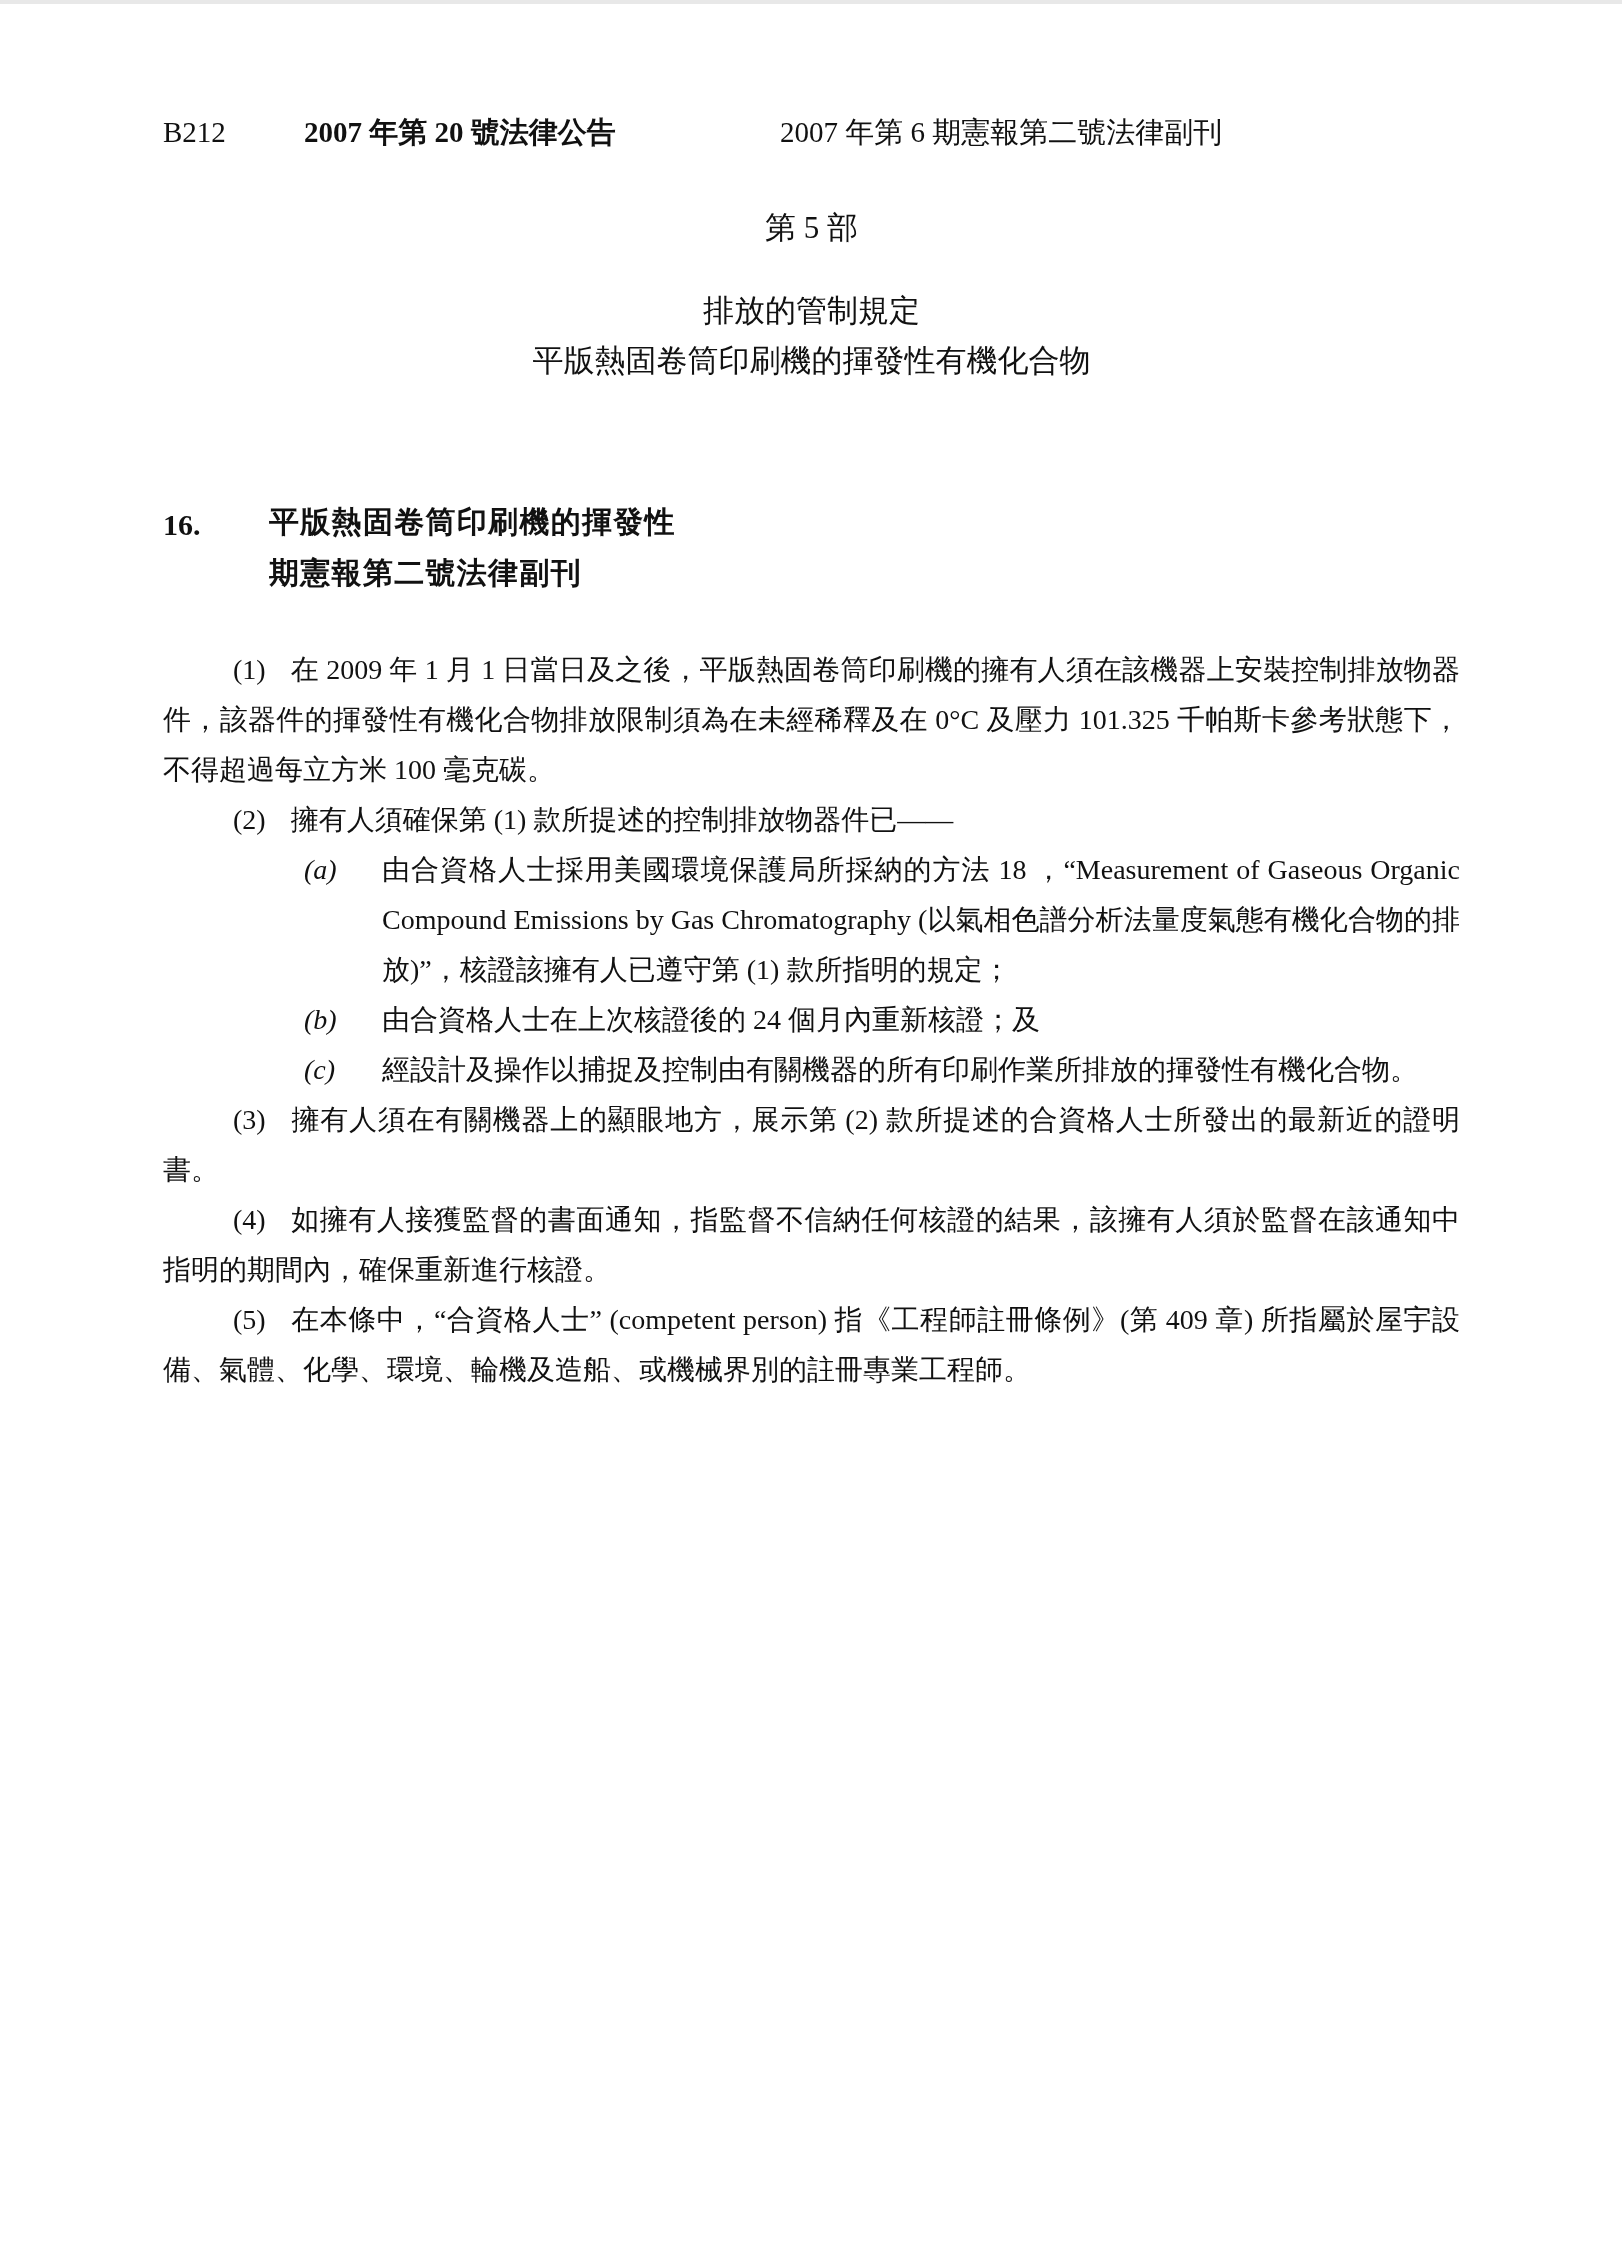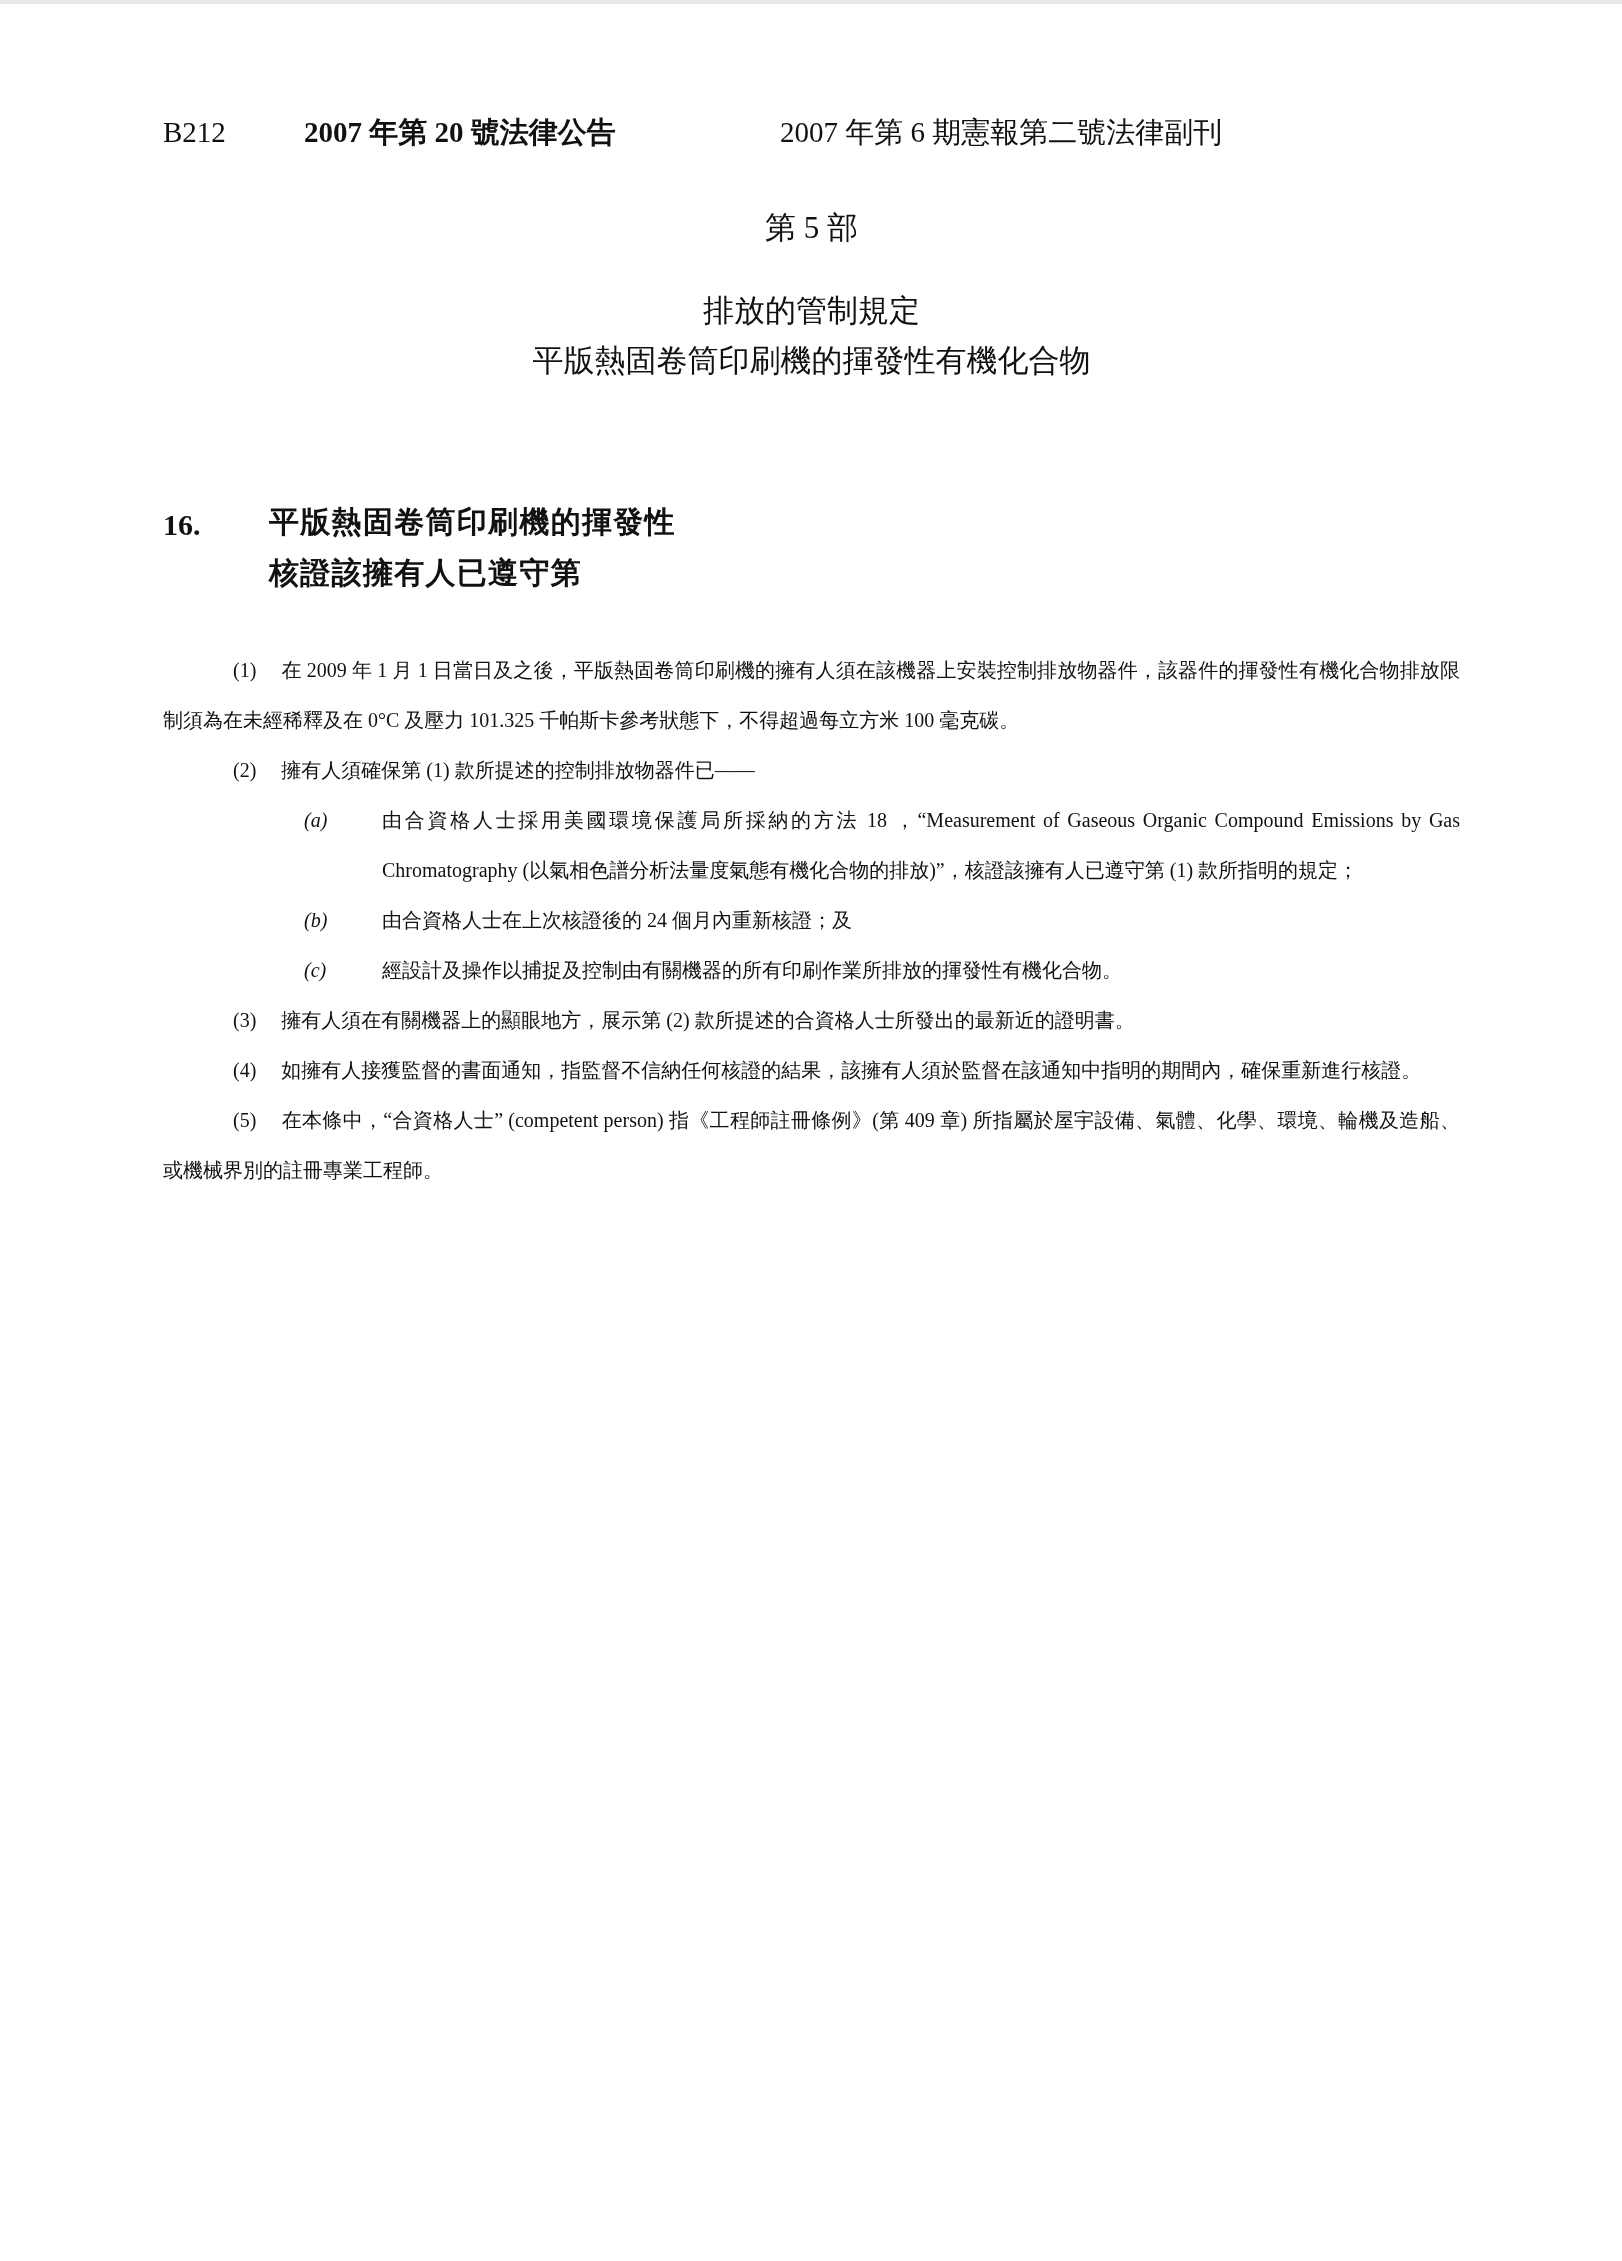--- a/index.html
+++ b/index.html
@@ -46,21 +46,21 @@
     width: 70px;
     flex: 0 0 70px;
     font-family: "Liberation Serif", "DejaVu Serif", serif;
   }
   .sec-title {
     font-family: Liberation Mono, monospace;
     letter-spacing: 1.3px;
   }
 
   
-  .body-text { margin-top: 44px; font-size: 20px; line-height: 50px; }
+  .body-text { margin-top: 44px; font-size: 28px; line-height: 50px; }
 
   .para {
     text-align: justify;
     text-indent: 70px;
   }
   .pmark-gap { display: inline-block; width: 25px; }
 
   .subitems { padding-left: 141px; }
   .subitem  { display: flex; }
   .si-mark  {
@@ -86,21 +86,21 @@
     <div class="part-title">
       <div>排放的管制規定</div>
       <div>平版熱固卷筒印刷機的揮發性有機化合物</div>
     </div>
   </div>
 
   <div class="section-heading">
     <div class="sec-num">16.</div>
     <div class="sec-title">
       <div>平版熱固卷筒印刷機的揮發性</div>
-      <div>核證該擁有人已遵守第</div>
+      <div>期憲報第二號法律副刊</div>
     </div>
   </div>
 
   <div class="body-text">
 
     <p class="para"><span>(1)</span><span class="pmark-gap"></span><span>在 2009 年 1 月 1 日當日及之後，平版熱固卷筒印刷機的擁有人須在該機器上安裝控制排放物器件，該器件的揮發性有機化合物排放限制須為在未經稀釋及在 0°C 及壓力 101.325 千帕斯卡參考狀態下，不得超過每立方米 100 毫克碳。</span></p>
 
     <p class="para"><span>(2)</span><span class="pmark-gap"></span><span>擁有人須確保第 (1) 款所提述的控制排放物器件已——</span></p>
 
     <div class="subitems">

